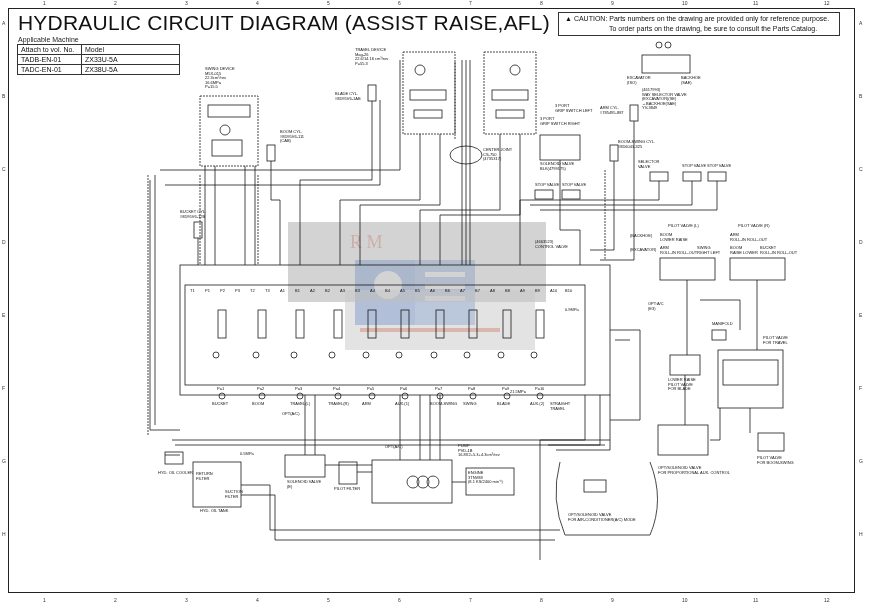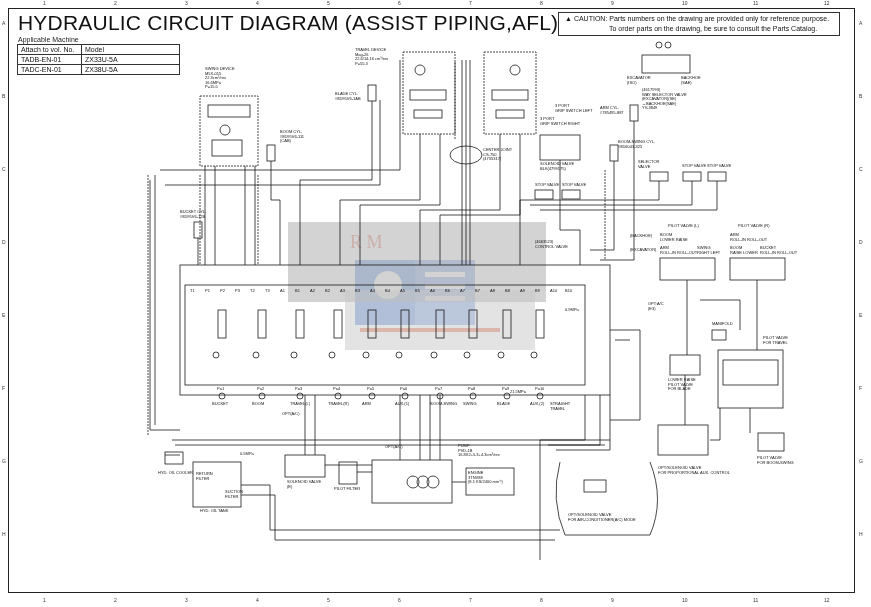--- a/index.html
+++ b/index.html
@@ -71,21 +71,21 @@
     <span class="tick-num" style="top: 158px; left: 2px;">C</span>
     <span class="tick-num" style="top: 231px; left: 2px;">D</span>
     <span class="tick-num" style="top: 304px; left: 2px;">E</span>
     <span class="tick-num" style="top: 377px; left: 2px;">F</span>
     <span class="tick-num" style="top: 450px; left: 2px;">G</span>
     <span class="tick-num" style="top: 523px; left: 2px;">H</span>
   </div>
 
 <div class="frame"></div>
 
-<div class="title">HYDRAULIC CIRCUIT DIAGRAM (ASSIST PIPING,AFL)</div>
+<div class="title">HYDRAULIC CIRCUIT DIAGRAM (ASSIST RAISE,AFL)</div>
 <div class="applicable">Applicable Machine</div>
 <table class="machines">
   <tbody>
       <tr>
     <td>Attach to vol. No.</td>
     <td>Model</td>
   </tr>
   <tr>
     <td>TADB-EN-01</td>
     <td>ZX33U-5A</td>

